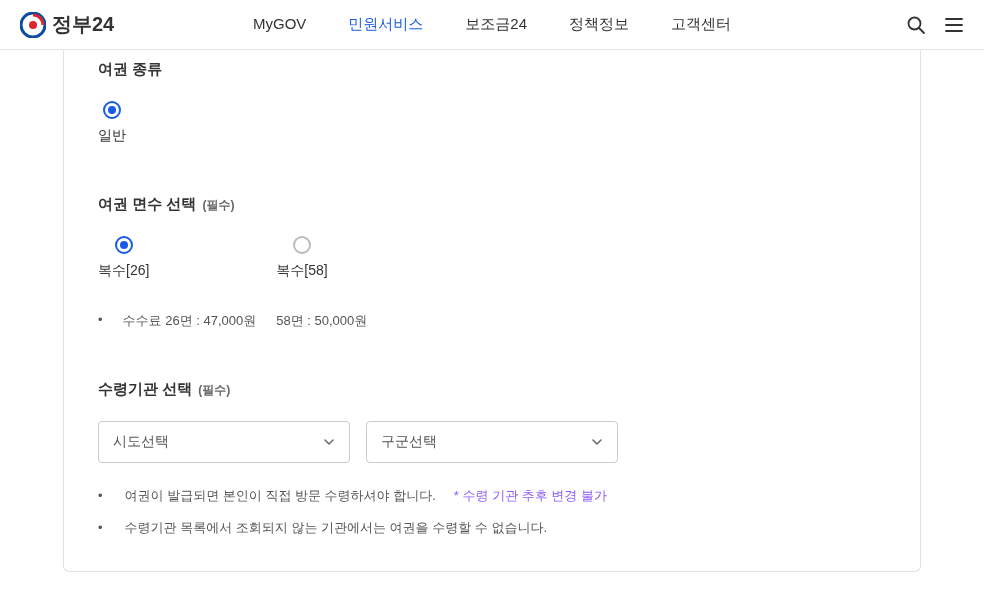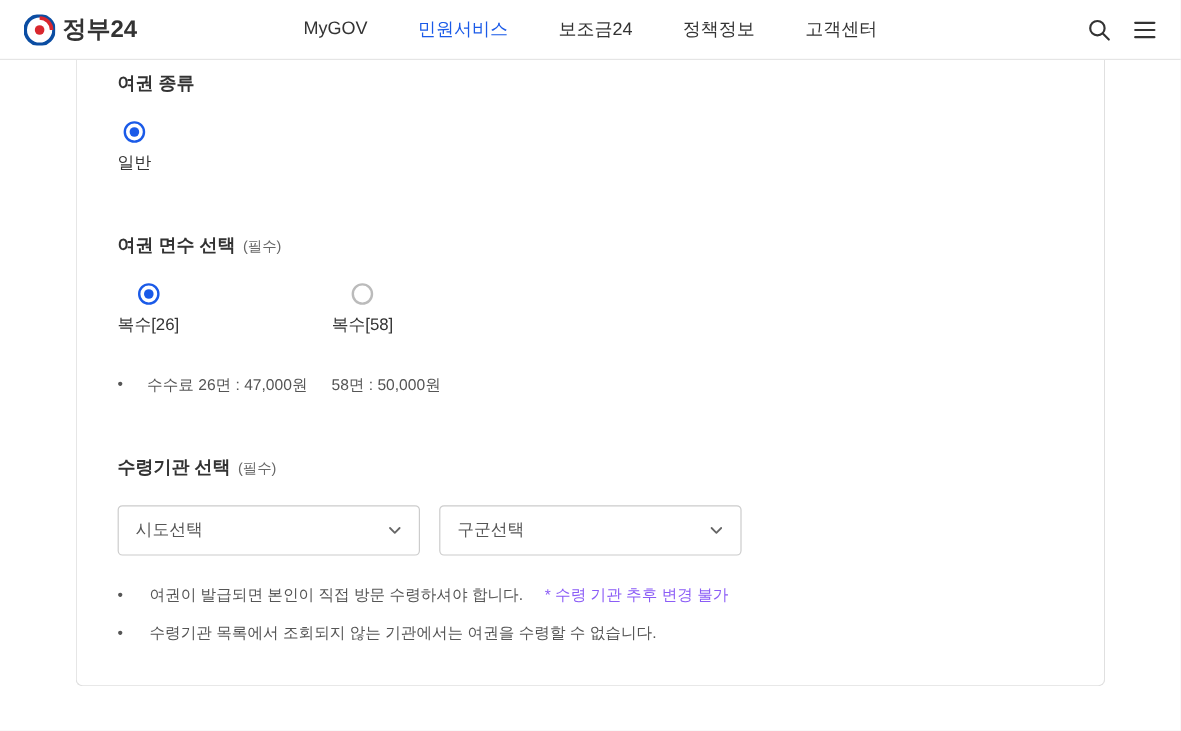--- a/index.html
+++ b/index.html
@@ -74,21 +74,21 @@
       margin-top: 0;
     }
     .section-title {
       font-size: 15px;
       font-weight: 700;
       color: #333;
       margin-bottom: 22px;
     }
     .required {
       font-size: 12px;
-      font-weight: 400;
+      font-weight: 700;
       color: #666;
       margin-left: 2px;
       text-align: center;
     }
     .radio-group {
       display: flex;
       gap: 0;
     }
     .radio-item {
       display: inline-flex;

